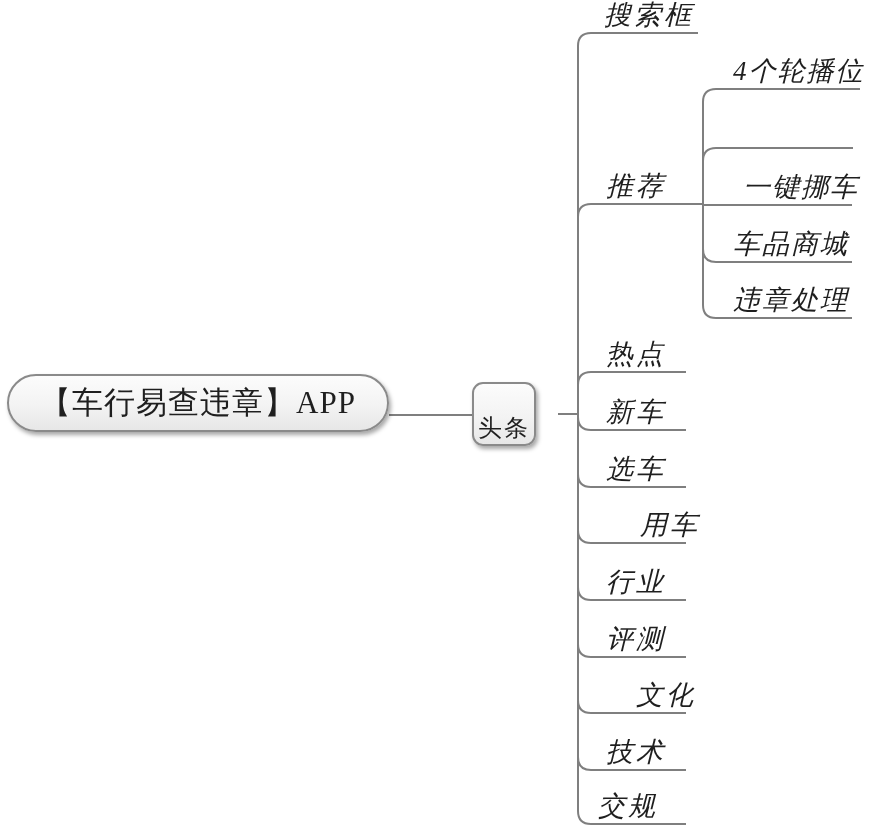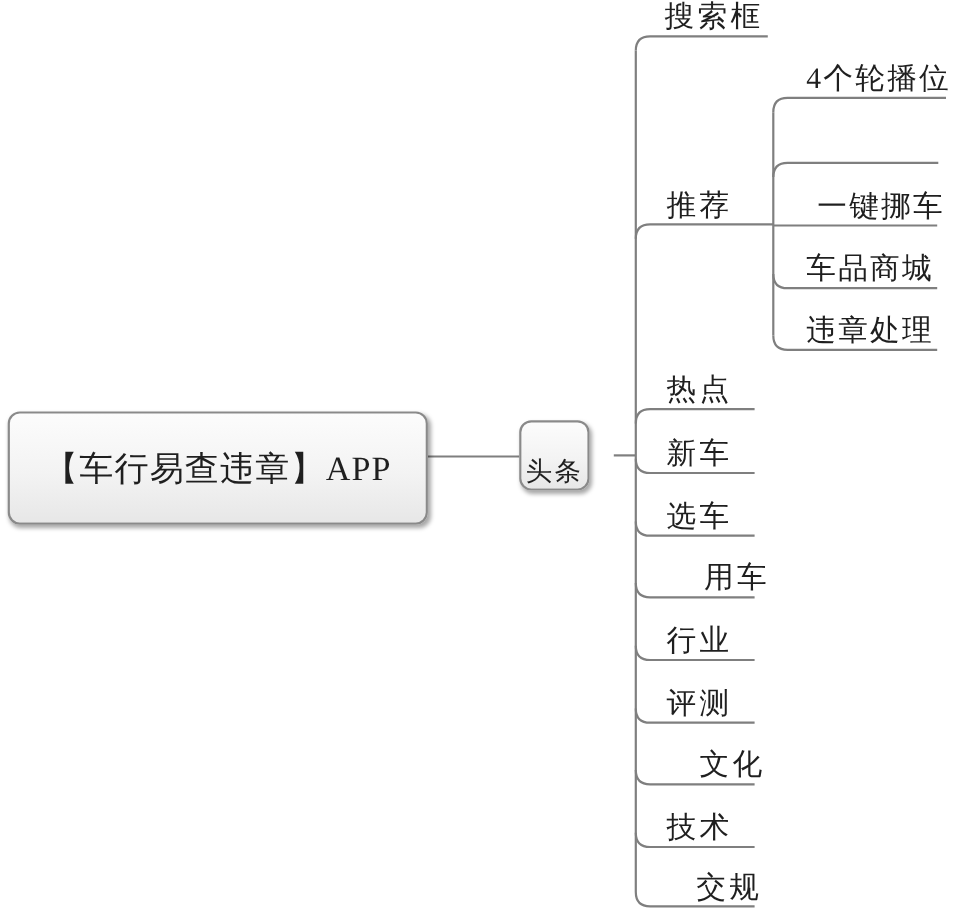--- a/index.html
+++ b/index.html
@@ -34,38 +34,40 @@
     background: linear-gradient(180deg, #fcfcfc 0%, #f3f3f3 55%, #e7e7e7 100%);
     box-shadow: 2px 3px 4px rgba(0,0,0,0.35);
     display: flex;
     align-items: center;
     justify-content: center;
     color: #1f1f1f;
     white-space: nowrap;
   }
   .node.root {
     left: 7px; top: 374px;
-    width: 382px; height: 103px;
+    width: 382px; height: 58px;
     font-size: 31px;
     letter-spacing: 1px;
+    border-radius: 30px;
   }
   .node.hub {
     left: 472px; top: 382px;
     width: 64px; height: 64px;
     font-size: 24px;
     letter-spacing: 2px;
     align-items: flex-end;
   }
   .leaf {
     position: absolute;
     font-size: 27px;
     line-height: 1;
     letter-spacing: 3px;
     color: #1f1f1f;
     white-space: nowrap;
+    font-style: italic;
   }
   .leaf.sub { letter-spacing: 2px; }
 </style>
 </head>
 <body>
 
 <div class="canvas">
 
   <svg class="lines" viewBox="0 0 871 832" aria-hidden="true">
 
@@ -106,20 +108,20 @@
   <div class="leaf" style="left:604px; top:2px;">搜索框</div>
   <div class="leaf" style="left:606px; top:173px;">推荐</div>
   <div class="leaf" style="left:606px; top:341px;">热点</div>
   <div class="leaf" style="left:606px; top:399px;">新车</div>
   <div class="leaf" style="left:606px; top:456px;">选车</div>
   <div class="leaf" style="left:640px; top:512px;">用车</div>
   <div class="leaf" style="left:606px; top:569px;">行业</div>
   <div class="leaf" style="left:606px; top:626px;">评测</div>
   <div class="leaf" style="left:606px; top:682px;margin-left:30px;">文化</div>
   <div class="leaf" style="left:606px; top:739px;">技术</div>
-  <div class="leaf" style="left:633px; top:793px;">交规</div>
+  <div class="leaf" style="left:598px; top:793px;">交规</div>
 
   <div class="leaf sub" style="left:733px; top:58px;">4个轮播位</div>
   <div class="leaf sub" style="left:743px; top:174px;">一键挪车</div>
   <div class="leaf sub" style="left:733px; top:231px;">车品商城</div>
   <div class="leaf sub" style="left:733px; top:287px;">违章处理</div>
 
 </div>
 
 </body></html>

